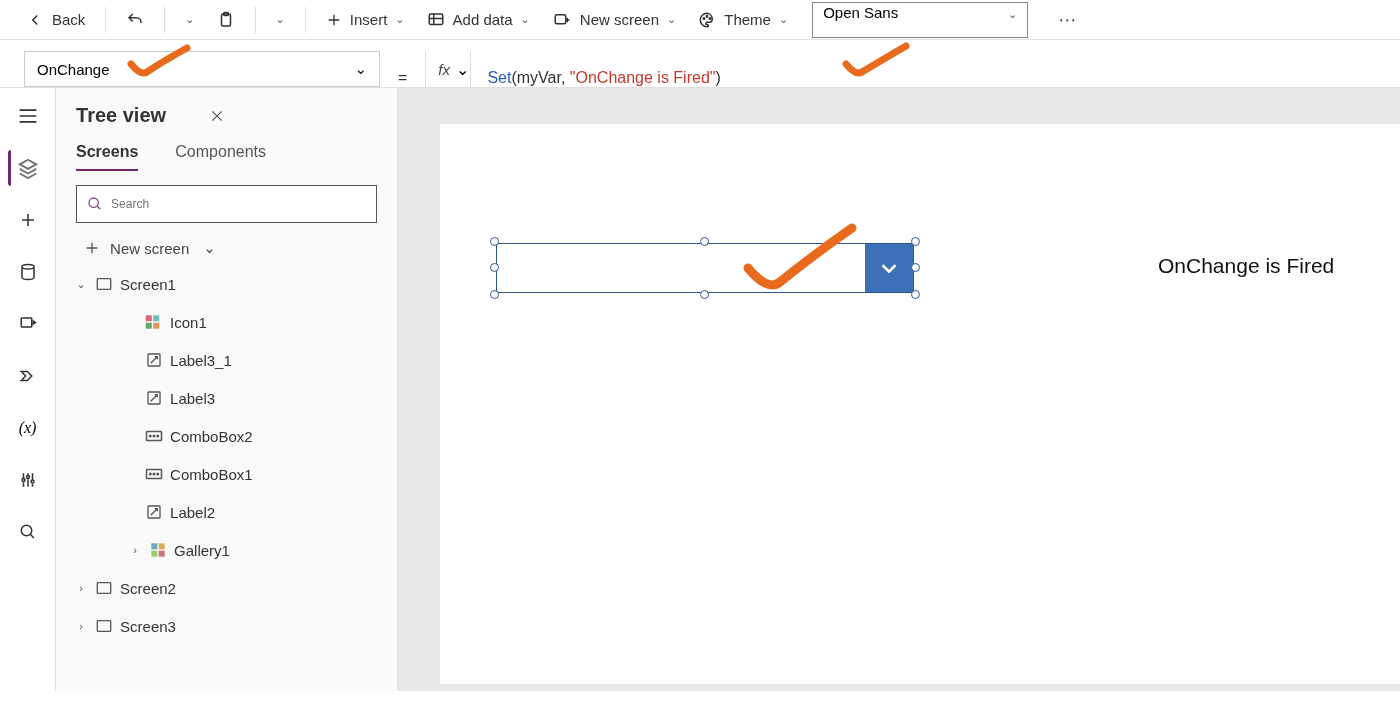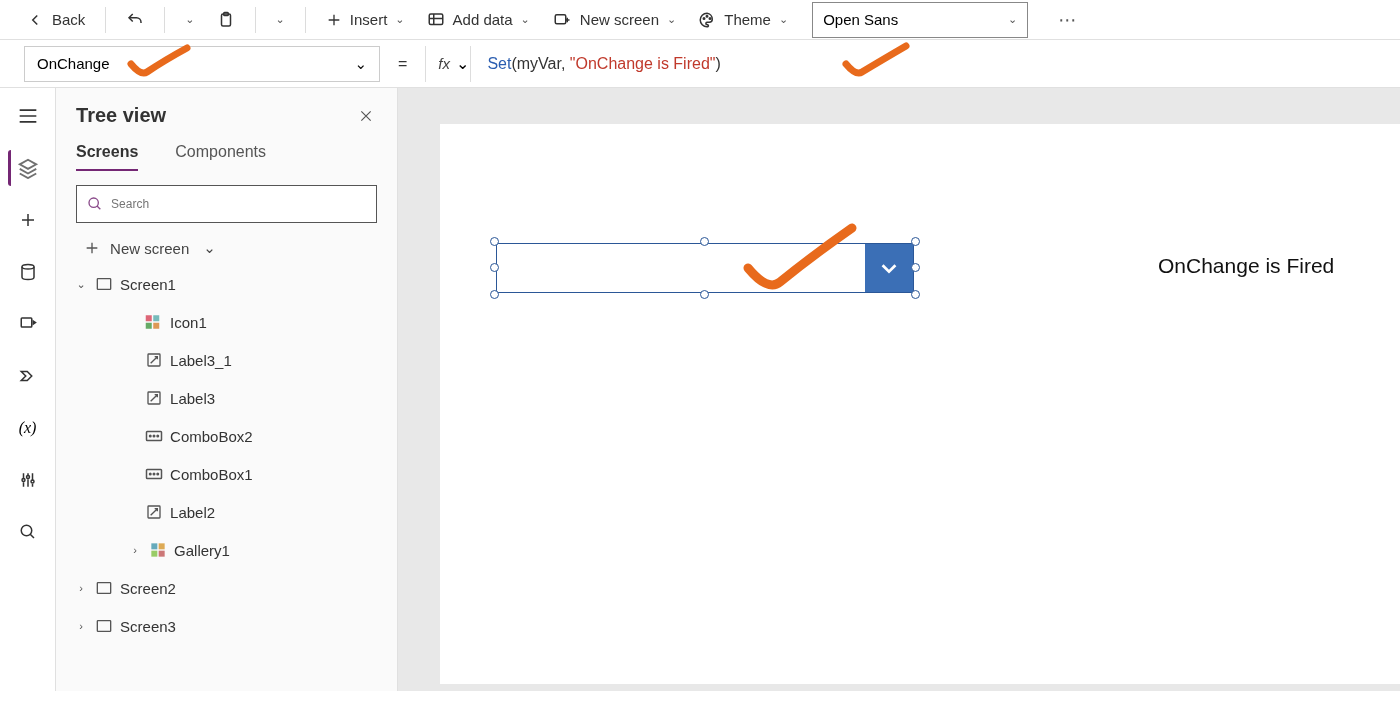--- a/index.html
+++ b/index.html
@@ -3,46 +3,46 @@
 <meta charset="utf-8">
 <style>
 * { box-sizing: border-box; margin: 0; padding: 0; font-family: "Segoe UI", Arial, sans-serif; }
 html, body { width: 1400px; height: 703px; overflow: hidden; background: #fff; }
 
 
 .topbar { height: 40px; display: flex; align-items: center; border-bottom: 1px solid #e0e0e0; padding: 0 18px; gap: 6px; position: relative; }
 .topbar .sep { width: 1px; height: 26px; background: #dcdcdc; margin: 0 6px; }
 .topbar .btn { display: flex; align-items: center; gap: 8px; height: 36px; padding: 0 8px; font-size: 15px; color: #333; cursor: pointer; border-radius: 2px; }
 .topbar .caret { font-size: 11px; color: #555; }
-.font-select { border: 1px solid #888; height: 36px; width: 216px; display: flex; align-items: center; justify-content: space-between; padding: 0 10px; font-size: 15px; margin-left: 10px; cursor: pointer; }
+.font-select { border: 1px solid #888; height: 36px; width: 216px; display: flex; align-items: flex-end; justify-content: space-between; padding: 16px 10px; font-size: 15px; margin-left: 10px; cursor: pointer; }
 .ellipsis { margin-left: 18px; font-size: 18px; letter-spacing: 2px; color: #555; cursor: pointer; padding: 0 6px; }
 
 
-.formula-row { height: 48px; display: flex; align-items: center; border-bottom: 1px solid #e0e0e0; position: relative; }
+.formula-row { height: 48px; display: flex; align-items: flex-end; border-bottom: 1px solid #e0e0e0; position: relative; }
 .property-dd { width: 356px; height: 36px; border: 1px solid #ccc; margin-left: 24px; display: flex; align-items: center; justify-content: space-between; padding: 0 12px; font-size: 15px; background: #fff; cursor: pointer; }
 .equals { padding: 0 18px; font-size: 16px; color: #333; }
 .fx { display: flex; align-items: center; gap: 6px; padding-right: 1px; border-right: 1px solid #ddd; height: 36px; cursor: pointer; }
 .fx-label { font-style: italic; font-size: 15px; color: #444; }
 .formula-text { margin-left: 16px; font-family: "Consolas", monospace; font-size: 16px; }
 .formula-text .fn { color: #2a5db0; }
 .formula-text .var { color: #333; }
 .formula-text .str { color: #c0392b; }
 .formula-text .paren { color: #333; }
 
 
 .main { display: flex; height: calc(703px - 52px - 48px); }
 
 
 .rail { width: 58px; border-right: 1px solid #e0e0e0; display: flex; flex-direction: column; align-items: center; padding-top: 10px; gap: 16px; }
 .rail .ritem { width: 36px; height: 36px; display: flex; align-items: center; justify-content: center; cursor: pointer; border-radius: 3px; }
 .rail .ritem.active { background: #fff; border-left: 3px solid #742774; margin-left: -3px; }
 
 
 .tree-panel { width: 354px; background: #fafafa; border-right: 1px solid #e0e0e0; position: relative; display: flex; flex-direction: column; }
-.tree-head { display: flex; align-items: center; justify-content: space-between; padding: 16px 20px 8px 20px; gap: 40px; }
+.tree-head { display: flex; align-items: center; justify-content: flex-start; padding: 16px 20px 8px 20px; gap: 40px; }
 .tree-title { font-size: 20px; font-weight: 600; color: #333; }
 .tree-close { font-size: 16px; color: #555; cursor: pointer; padding: 4px; }
 .tree-tabs { display: flex; gap: 37px; padding: 0 20px; }
 .tree-tab { font-size: 16px; padding: 8px 0; color: #555; cursor: pointer; }
 .tree-tab.active { color: #333; font-weight: 600; border-bottom: 2px solid #742774; }
 .tree-search { margin: 14px 20px 10px 20px; }
 .tree-search .sbox { border: 1px solid #555; height: 38px; display: flex; align-items: center; padding: 0 10px; gap: 8px; background: #fff; }
 .tree-search input { border: none; outline: none; font-size: 12px; flex: 1; }
 .newscreen { display: flex; align-items: center; gap: 10px; padding: 6px 20px 8px 28px; font-size: 15px; color: #444; cursor: pointer; }
 .tree-list { flex: 1; overflow-y: auto; padding-right: 4px; position: relative; }

